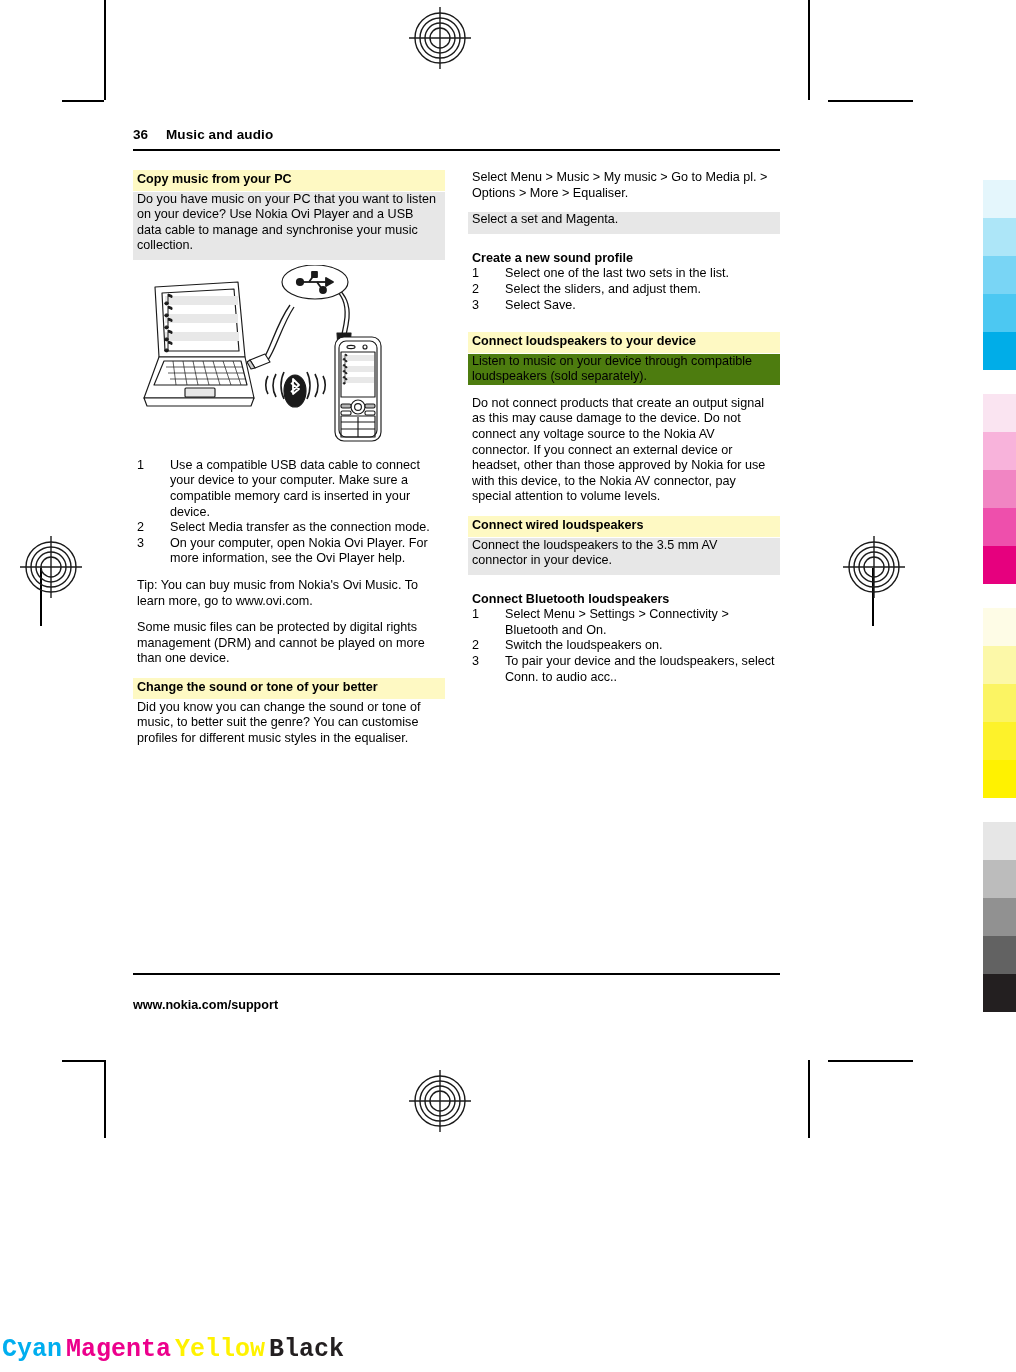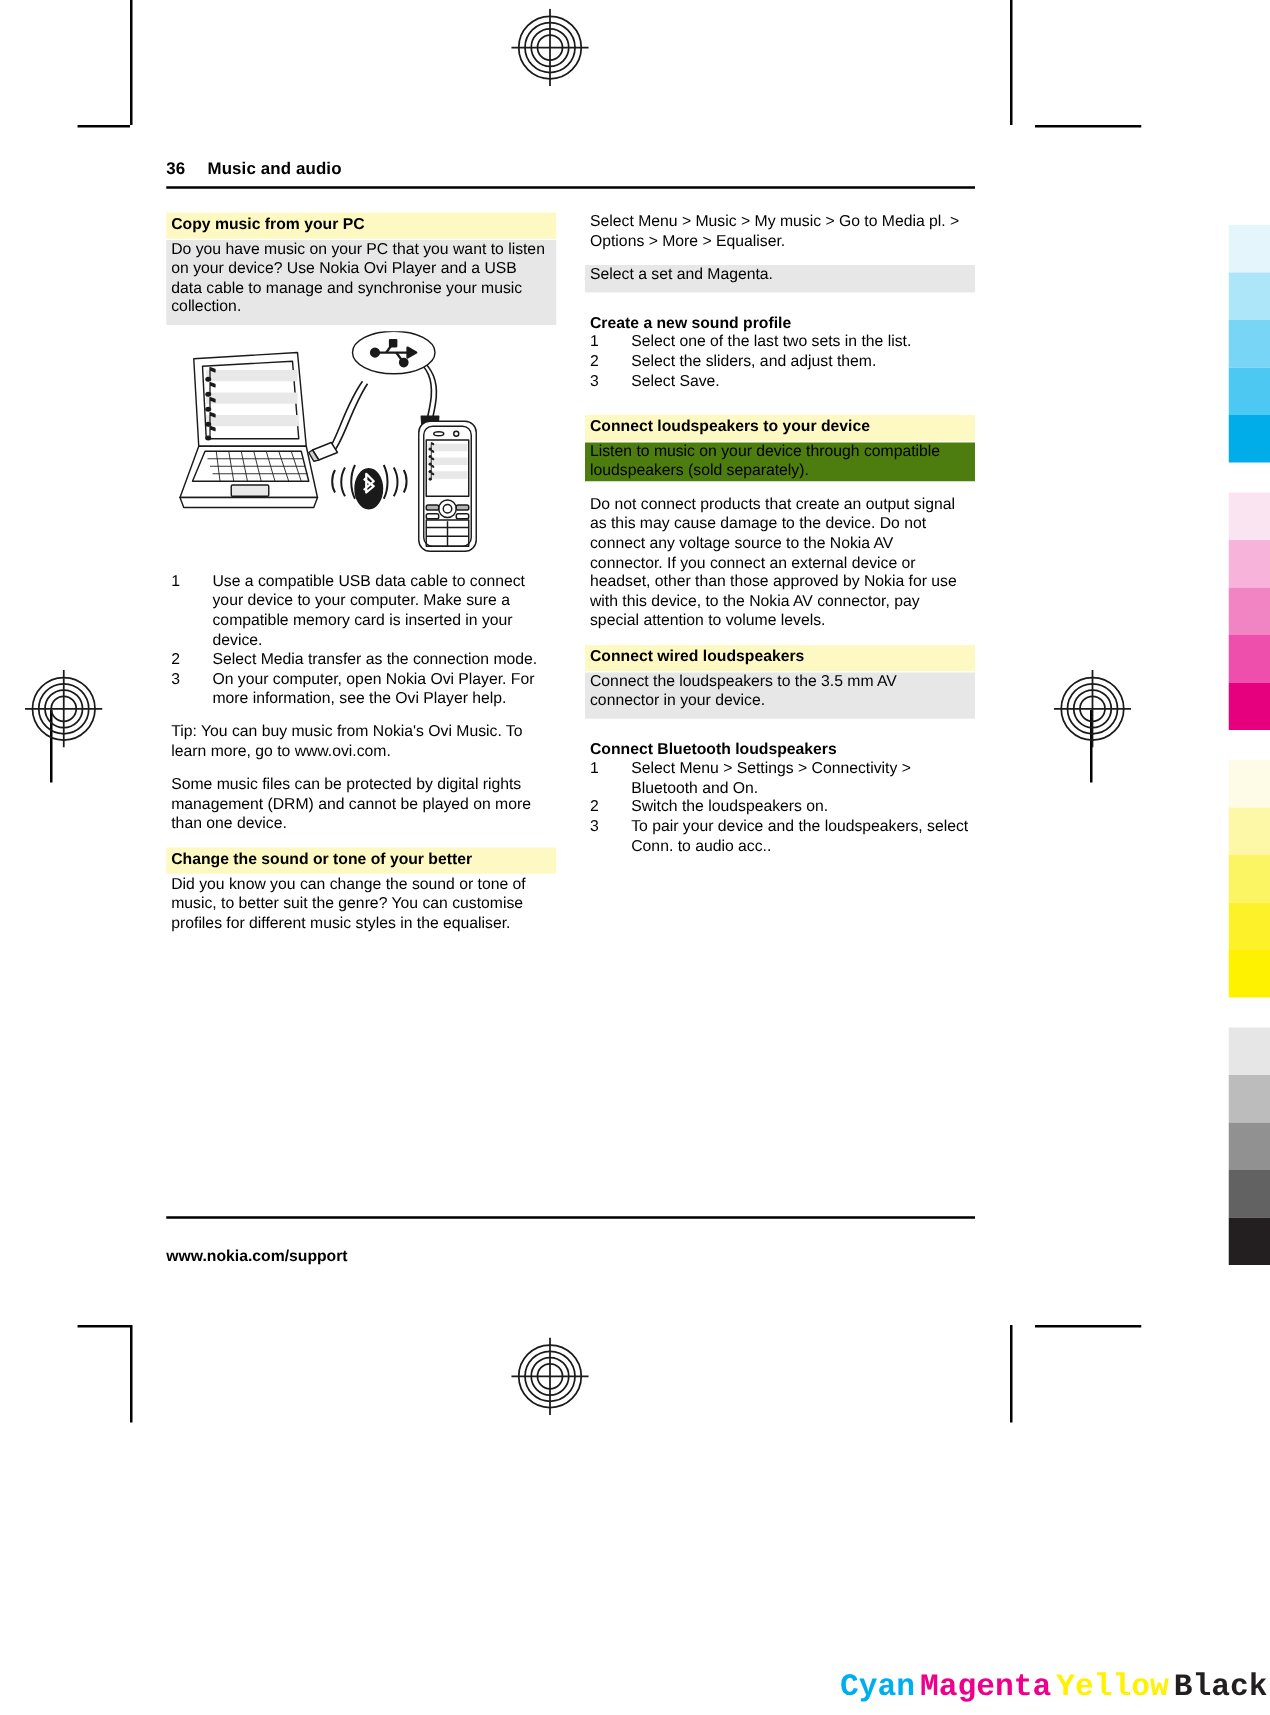--- a/index.html
+++ b/index.html
@@ -62,21 +62,21 @@
   
   .figure{margin:5px 0 13px 0;padding:0 4px;}
   .figure svg{display:block;}
 
   
   .swatchcol{position:absolute;left:983px;width:33px;}
   .swatch{width:33px;height:38px;}
 
   
   .colorwords{
-    position:absolute;left:0;top:1335px;width:1016px;text-align:right;
+    position:absolute;left:0;top:1335px;width:1016px;text-align:left;
     font-family:"Liberation Mono","DejaVu Sans Mono",monospace;
     font-weight:bold;font-size:25px;letter-spacing:0px;
   }
   .colorwords span{padding:0 2px;}
 </style>
 </head>
 <body>
 
 <div class="sheet">
 

